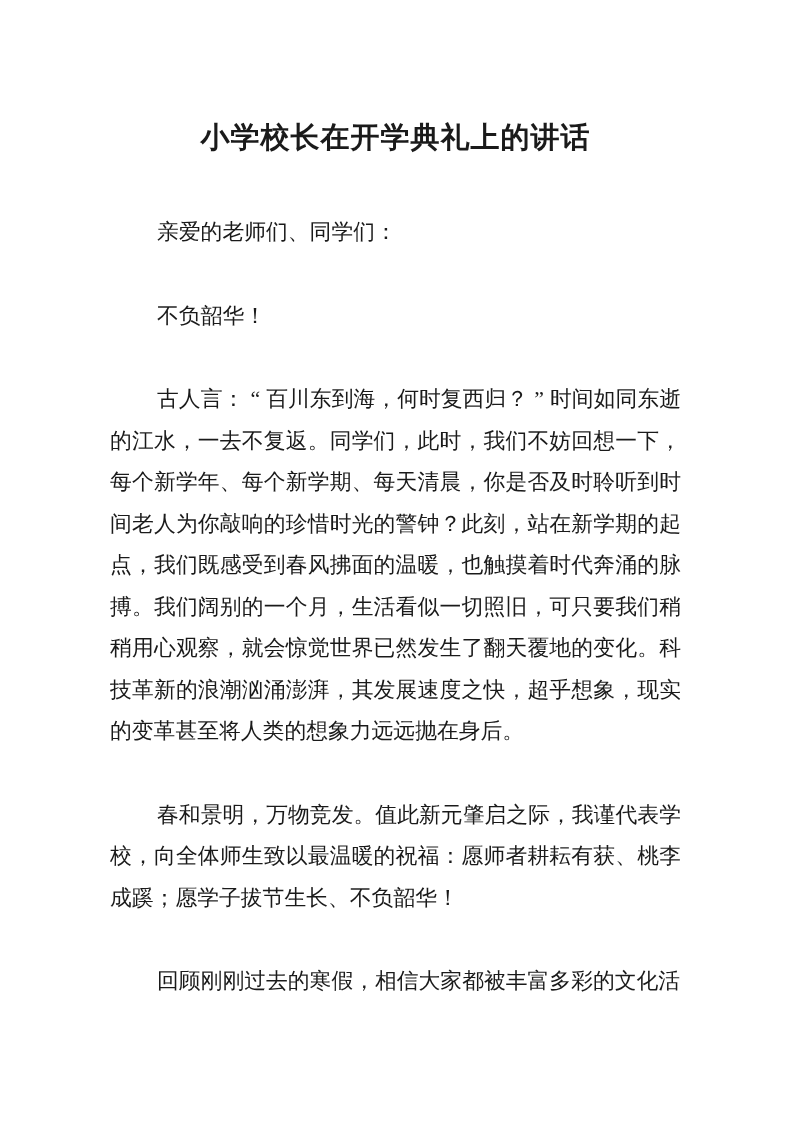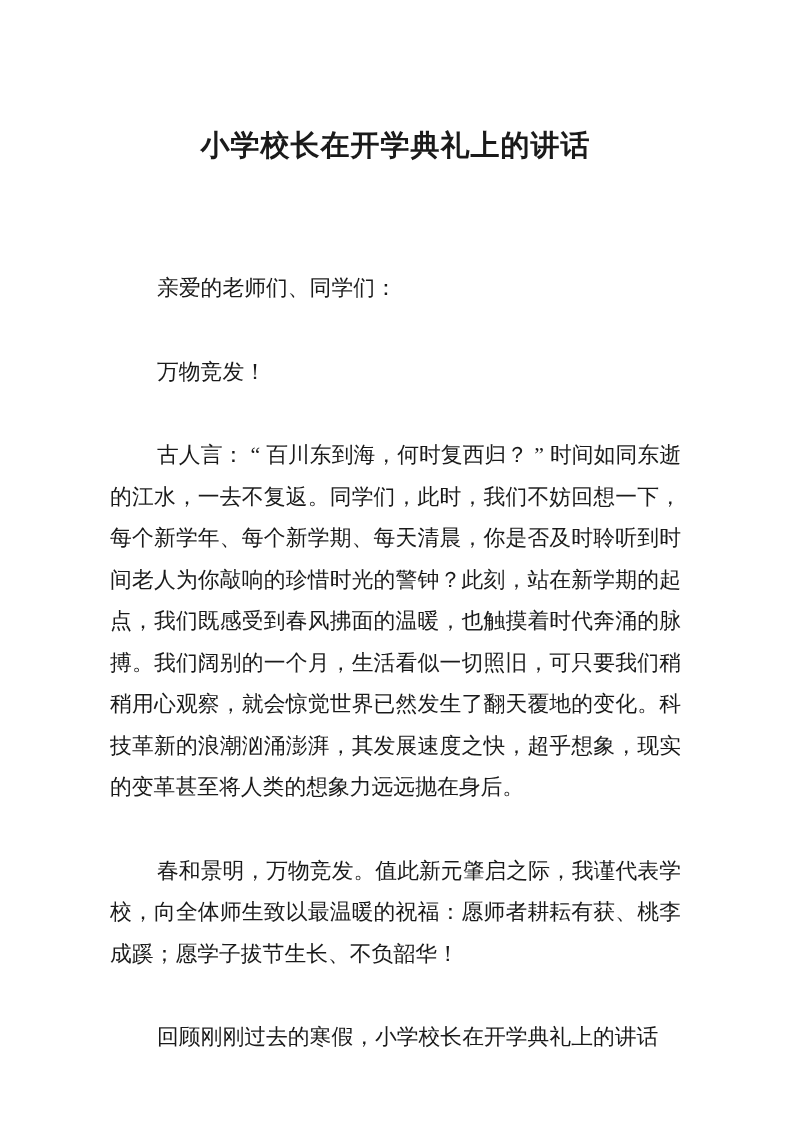--- a/index.html
+++ b/index.html
@@ -12,21 +12,21 @@
     background: #ffffff;
     overflow: hidden;
     font-family: "Liberation Serif", serif;
     color: #1a1a1a;
   }
   .page {
     box-sizing: border-box;
     width: 793px;
     height: 1122px;
     background: #ffffff;
-    padding: 8px 112px 0 110px;
+    padding: 0 112px 0 110px;
     overflow: hidden;
   }
   .doc-title {
     font-size: 29px;
     line-height: 42px;
     font-weight: 700;
     text-align: center;
     letter-spacing: 1px;
     margin: 116px 0 0 0;
   }
@@ -35,40 +35,40 @@
     line-height: 41.5px;
     font-weight: 400;
     text-align: justify;
     text-justify: inter-ideograph;
     text-indent: 47px;
     letter-spacing: 0;
     margin: 0 0 42px 0;
     word-break: normal;
   }
   .para.first {
-    margin-top: 102px;
+    margin-top: 54px;
   }
   
   .fw {
     display: inline-block;
     width: 21.8px;
     text-align: center;
     text-indent: 0;
   }
 </style>
 </head>
 <body>
 
 <div class="page">
 
   <h1 class="doc-title">小学校长在开学典礼上的讲话</h1>
 
   <p class="para first">亲爱的老师们、同学们：</p>
 
-  <p class="para">万物竞发！</p>
+  <p class="para">不负韶华！</p>
 
   <p class="para"><span>古人言：</span><span class="fw">“</span><span>百川东到海，何时复西归？</span><span class="fw">”</span><span>时间如同东逝的江水，一去不复返。同学们，此时，我们不妨回想一下，每个新学年、每个新学期、每天清晨，你是否及时聆听到时间老人为你敲响的珍惜时光的警钟？此刻，站在新学期的起点，我们既感受到春风拂面的温暖，也触摸着时代奔涌的脉搏。我们阔别的一个月，生活看似一切照旧，可只要我们稍稍用心观察，就会惊觉世界已然发生了翻天覆地的变化。科技革新的浪潮汹涌澎湃，其发展速度之快，超乎想象，现实的变革甚至将人类的想象力远远抛在身后。</span></p>
 
   <p class="para">春和景明，万物竞发。值此新元肇启之际，我谨代表学校，向全体师生致以最温暖的祝福：愿师者耕耘有获、桃李成蹊；愿学子拔节生长、不负韶华！</p>
 
-  <p class="para">回顾刚刚过去的寒假，小学校长在开学典礼上的讲话</p>
+  <p class="para">回顾刚刚过去的寒假，相信大家都被丰富多彩的文化活</p>
 
 </div>
 
 </body></html>

